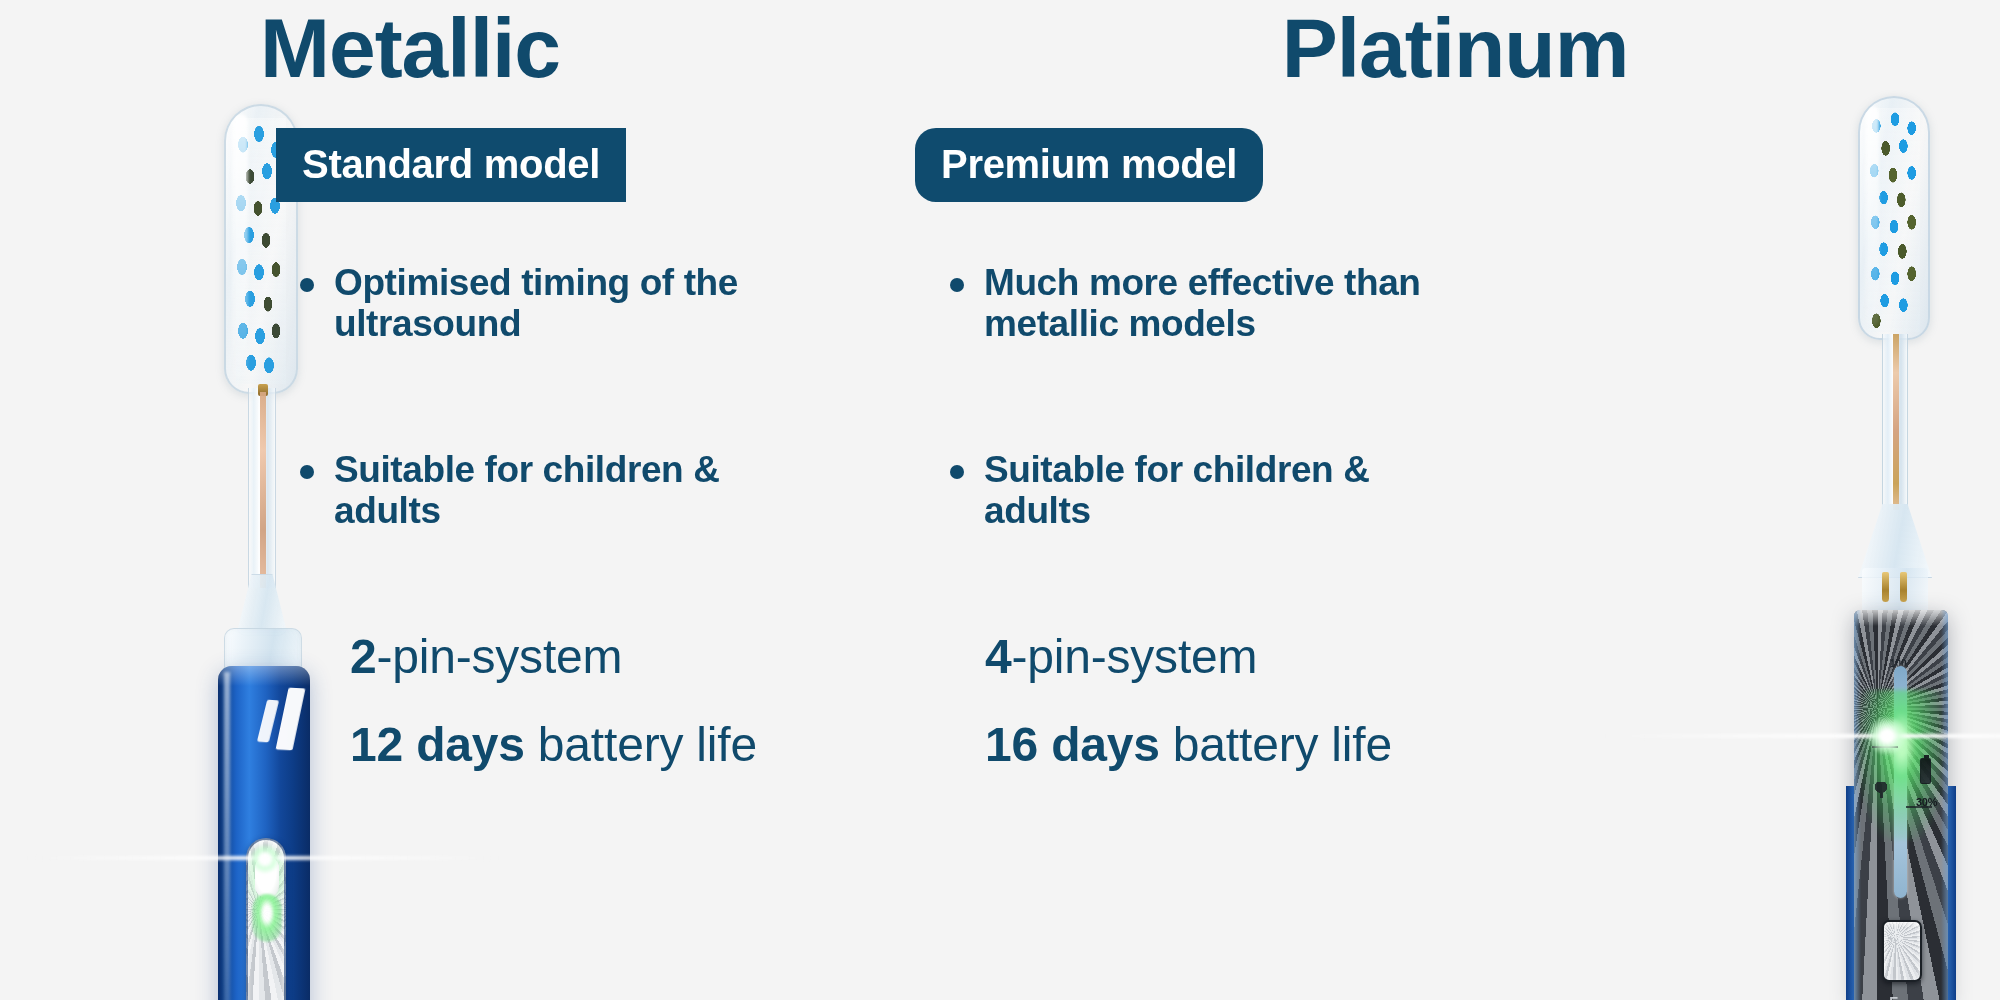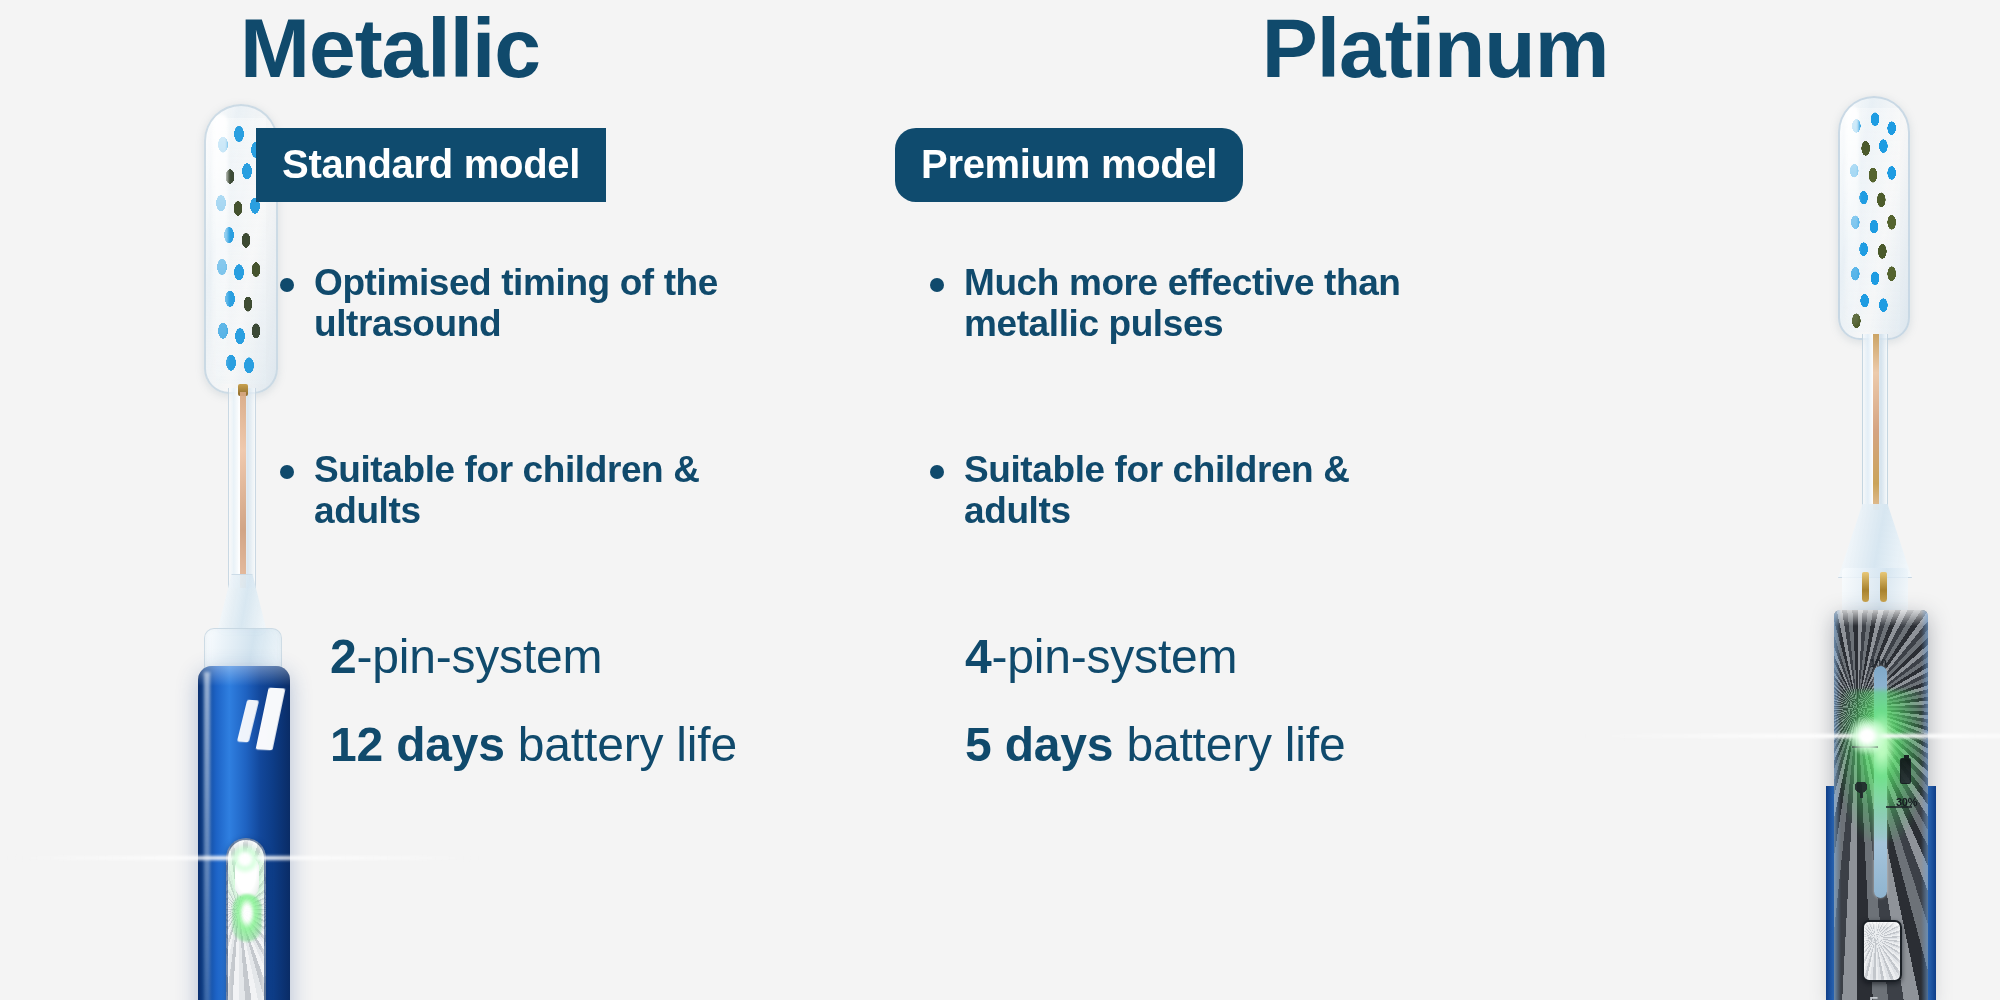--- a/index.html
+++ b/index.html
@@ -7,21 +7,21 @@
   html,body{ background:#f4f4f4; }
   body{
     width:2000px; height:1000px;
     font-family:"Liberation Sans", sans-serif;
     overflow:hidden; position:relative;
   }
 
   .stage{ position:relative; width:2000px; height:1000px; background:#f4f4f4; overflow:hidden; }
 
   
-  .column{ position:absolute; top:0; height:924px; width:1000px; }
+  .column{ position:absolute; top:0; height:924px; width:1000px;margin-left:20px; }
   .column.left{ left:0; }
   .column.right{ left:1000px; }
 
   
   .heading{
     position:absolute; top:6px; width:100%;
     text-align:center;
     font-size:84px; line-height:1.0; font-weight:bold;
     letter-spacing:-1px;
     color:#104a6c;
@@ -528,31 +528,31 @@
 
       <div class="p-flare"></div>
       <div class="p-flare-core"></div>
     </div>
 
     <div class="badge">Premium model</div>
 
     <div class="bullets">
       <div class="bullet">
         <span class="dot"></span>
-        <span>Much more effective than metallic pulses</span>
+        <span>Much more effective than metallic models</span>
       </div>
       <div class="bullet">
         <span class="dot"></span>
         <span>Suitable for children &amp; adults</span>
       </div>
     </div>
 
     <div class="specs">
       <div class="spec-pin">
         <span class="num">4</span><span>-pin-system</span>
       </div>
       <div class="spec-batt">
-        <span class="strong">5 days</span><span> battery life</span>
+        <span class="strong">16 days</span><span> battery life</span>
       </div>
     </div>
   </div>
 
 </div>
 
 </body></html>

